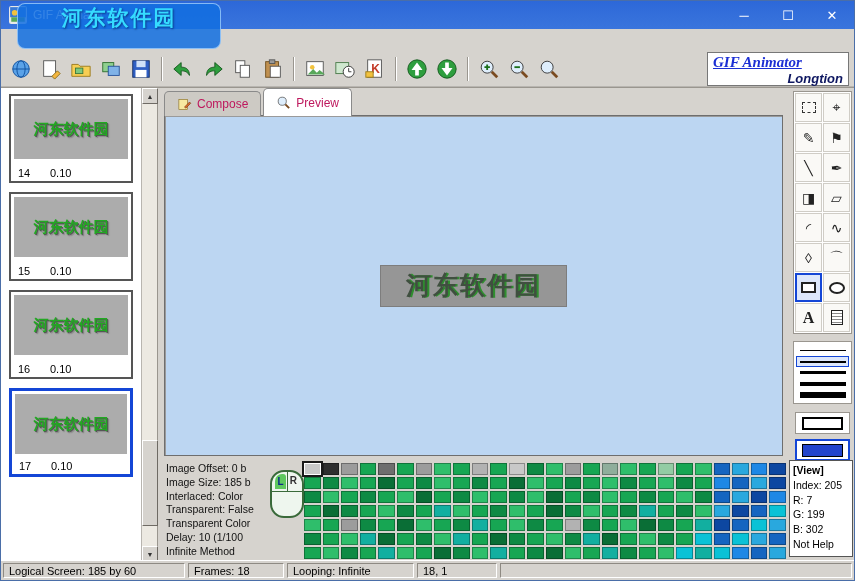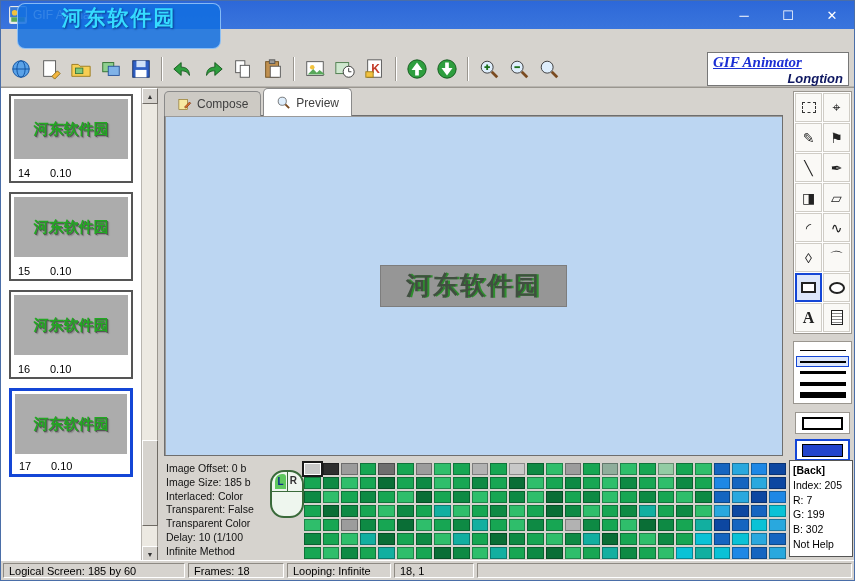--- a/index.html
+++ b/index.html
@@ -46,21 +46,21 @@
   .fnum{width:32px;}
   .vscroll{position:absolute;right:0;top:0;width:16px;height:100%;background:#ece9e2;border-left:1px solid #b8b5b0;}
   .sb-btn{position:absolute;left:0;width:16px;height:16px;background:#d6d3ce;border:1px solid;border-color:#fff #6e6a64 #6e6a64 #fff;font-size:7px;display:flex;align-items:center;justify-content:center;color:#333;}
   .sb-up{top:0;}
   .sb-down{bottom:0;}
   .sb-thumb{position:absolute;left:0;top:352px;width:16px;height:86px;background:#d6d3ce;border:1px solid;border-color:#fff #6e6a64 #6e6a64 #fff;}
 
   
   .center{position:absolute;left:157px;top:86px;width:631px;height:475px;border-top:1px solid #9a968f;}
   .tabbar{position:absolute;left:6px;top:0;height:28px;display:flex;align-items:flex-end;gap:2px;z-index:2;}
-  .tab{display:flex;align-items:center;gap:5px;height:25px;padding:0 12px;background:#cdcac4;border:1px solid #8a8a8a;border-bottom:none;border-radius:5px 5px 0 0;font-size:12px;color:#404040;}
+  .tab{display:flex;align-items:center;gap:5px;height:25px;padding:0 12px;background:#cdcac4;border:1px solid #8a8a8a;border-bottom:none;border-radius:5px 5px 0 0;font-size:12px;color:#be185d;}
   .tab.active{background:#fff;height:28px;}
   .tab .icon{width:15px;height:15px;}
   .canvas{position:absolute;left:6px;top:27px;right:6px;height:341px;background:#bcd6f2;border:1px solid #6e6e6e;box-shadow:inset 1px 1px 0 #9a9a9a;display:flex;align-items:center;justify-content:center;z-index:1;}
   .preview-box{width:187px;height:42px;background:#969696;border:1px solid #7d7d7d;display:flex;align-items:center;justify-content:center;}
   .preview-text{font-size:25px;font-weight:bold;color:#3f4f3f;text-shadow:2px 0 0 #2f8f2f;white-space:nowrap;letter-spacing:2px;}
 
   
   .bottom{position:absolute;left:0;right:0;top:372px;bottom:0;}
   .info-panel{position:absolute;left:8px;top:2px;width:98px;height:98px;font-size:10.5px;line-height:13.8px;color:#111;overflow:hidden;}
   .info-line{white-space:nowrap;overflow:hidden;}
@@ -626,30 +626,30 @@
       </div>
     <div class="fillbox" data-name="fill-mode-selector">
         <button class="fmode" data-name="outline-mode">
           <div class="fsw outline" data-name="outline-mode-swatch"></div>
         </button>
         <button class="fmode selected" data-name="filled-mode">
           <div class="fsw filled" data-name="filled-mode-swatch" style="background: rgb(34, 68, 204);"></div>
         </button>
       </div>
     <div class="localpanel" data-name="local-color-panel">
-      <div class="lp-title" data-name="local-title">[Back]</div>
+      <div class="lp-title" data-name="local-title">[View]</div>
       <div data-name="local-index">Index: 205</div>
       <div data-name="local-red-value">R: 7</div>
       <div data-name="local-green-value">G: 199</div>
       <div data-name="local-blue-value">B: 302</div>
       <div data-name="local-status">Not Help</div>
     </div>
   </div>
 
   <div class="statusbar" data-name="status-bar">
       <div class="sseg" data-name="status-segment" style="width: 182px;">Logical Screen: 185 by 60</div>
       <div class="sseg" data-name="status-segment" style="width: 96px;">Frames: 18</div>
-      <div class="sseg" data-name="status-segment" style="width: 104px;">Looping: Infinite</div>
+      <div class="sseg" data-name="status-segment" style="width: 127px;">Looping: Infinite</div>
       <div class="sseg" data-name="status-segment" style="width: 80px;">18, 1</div>
       <div class="sseg" data-name="status-segment" style="flex: 1 1 0%;"></div>
     </div>
 
 </div>
 
 </body></html>

